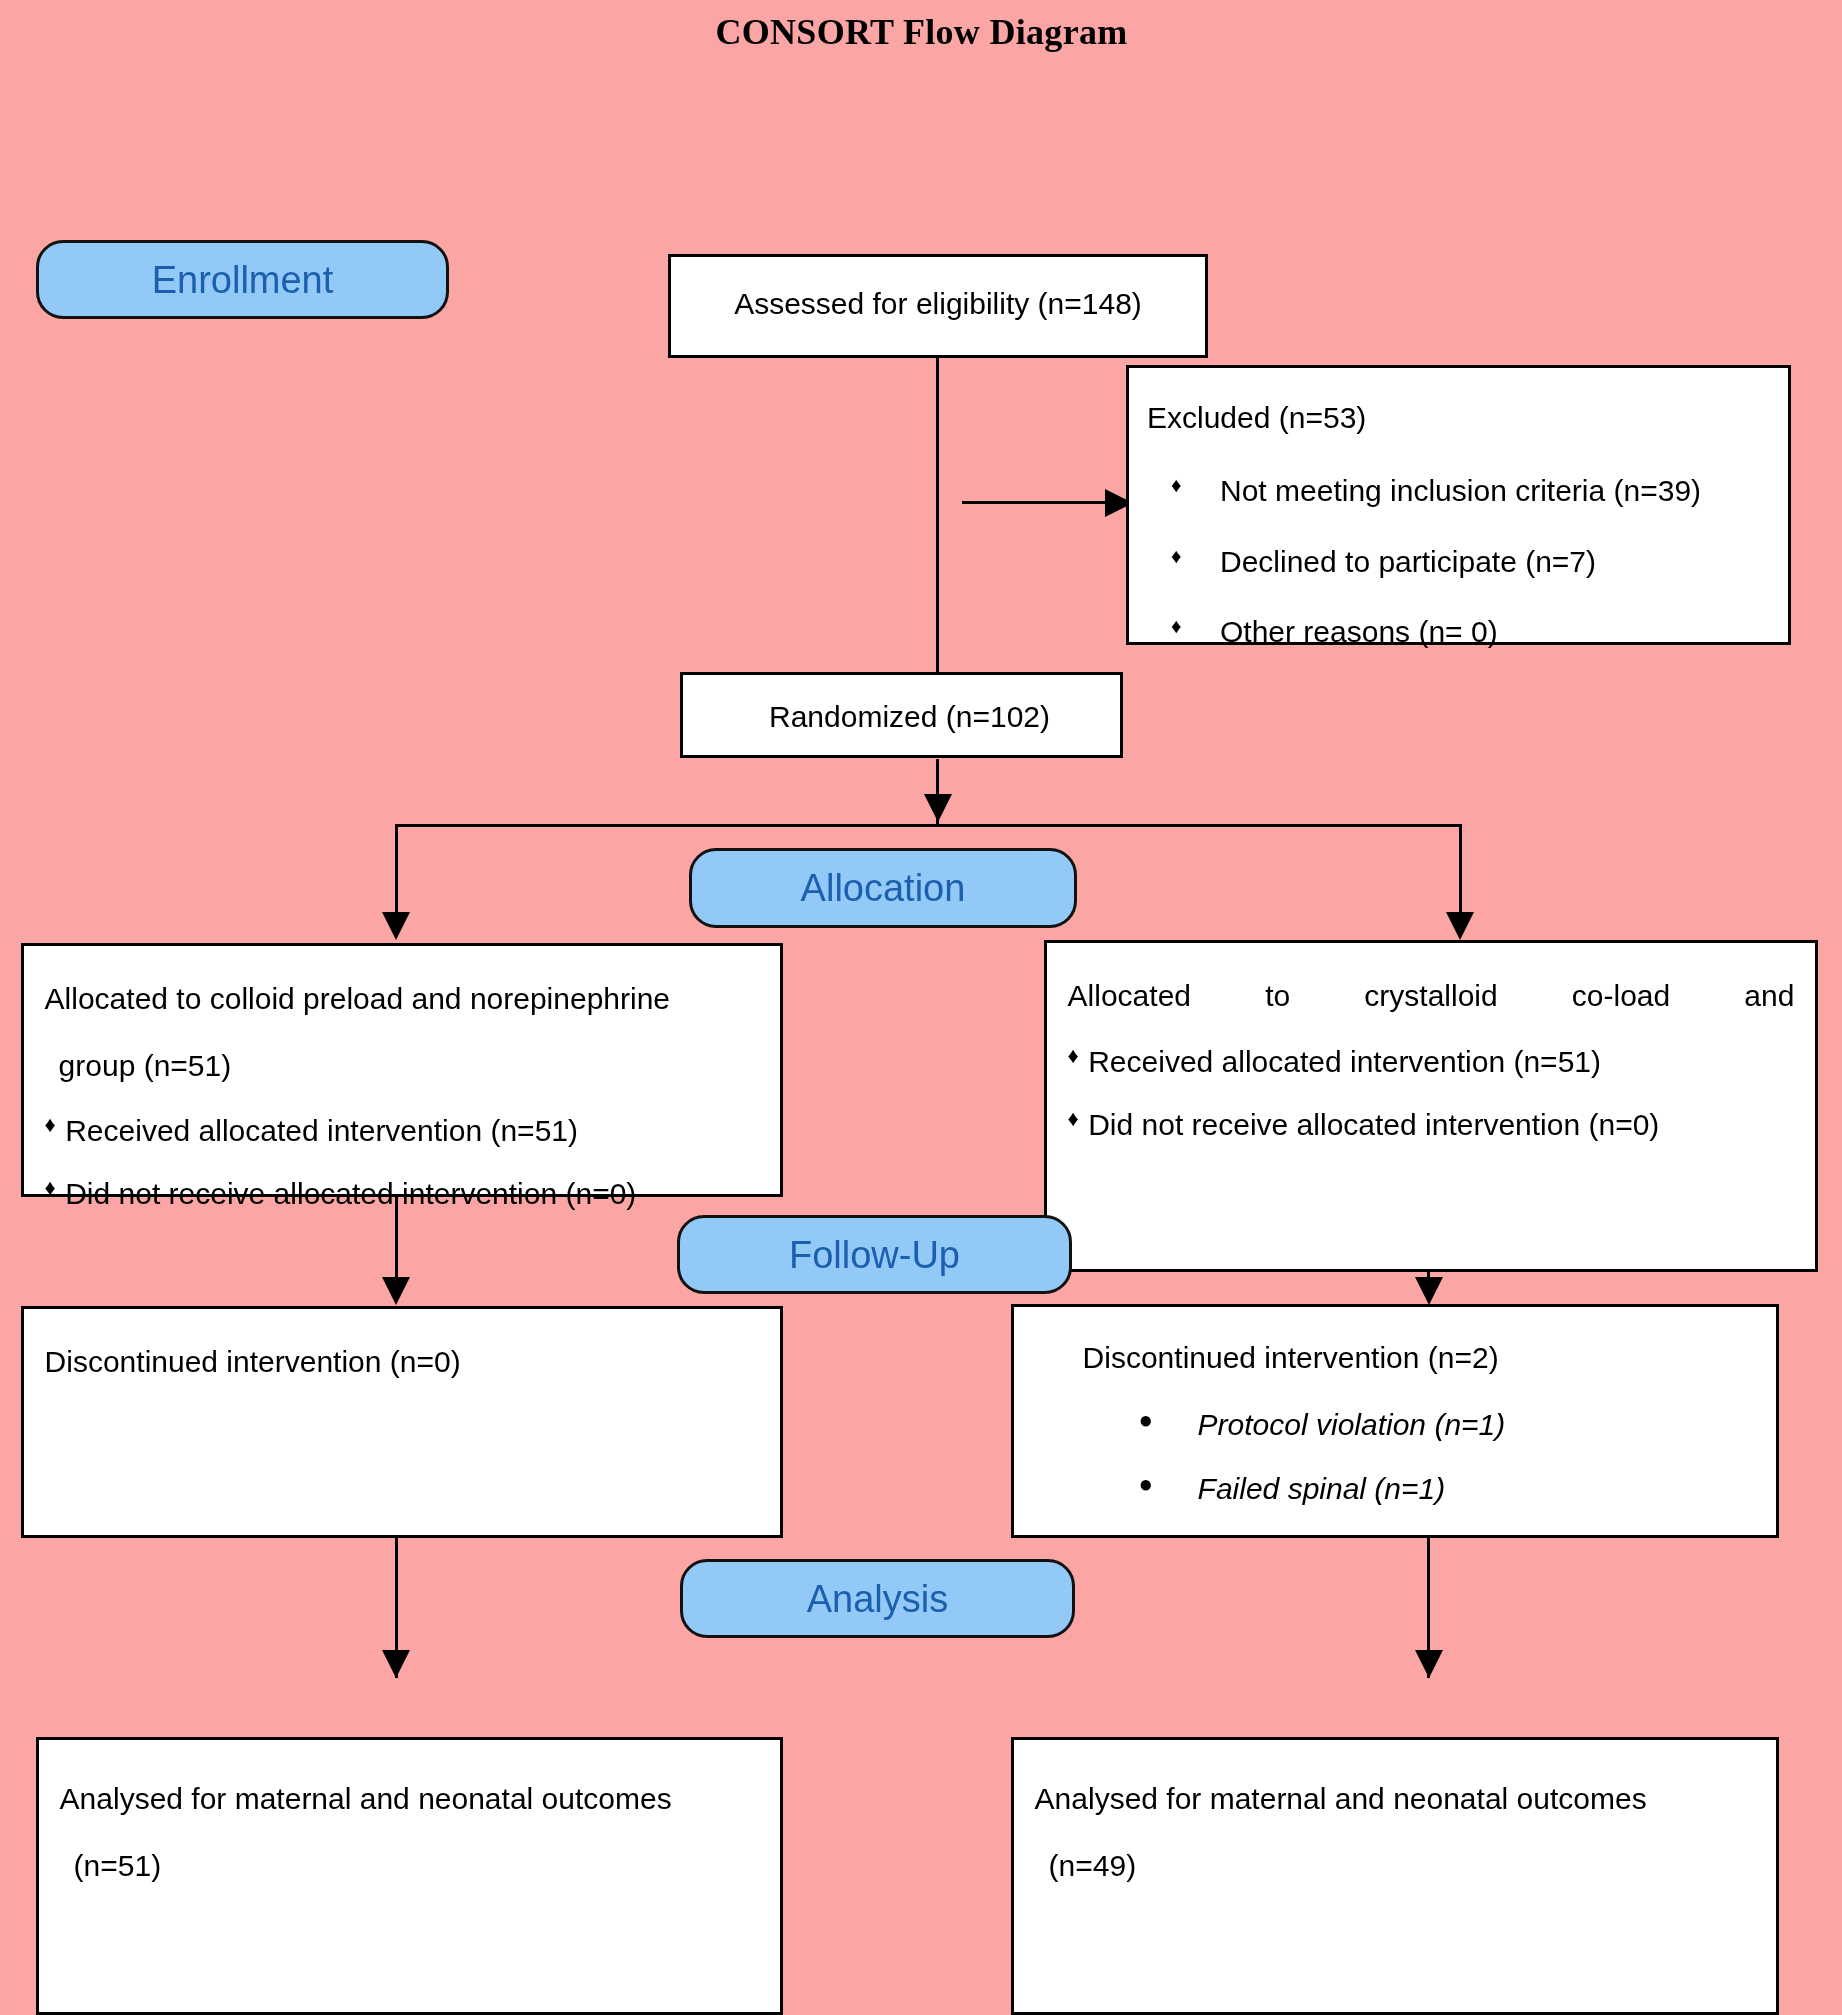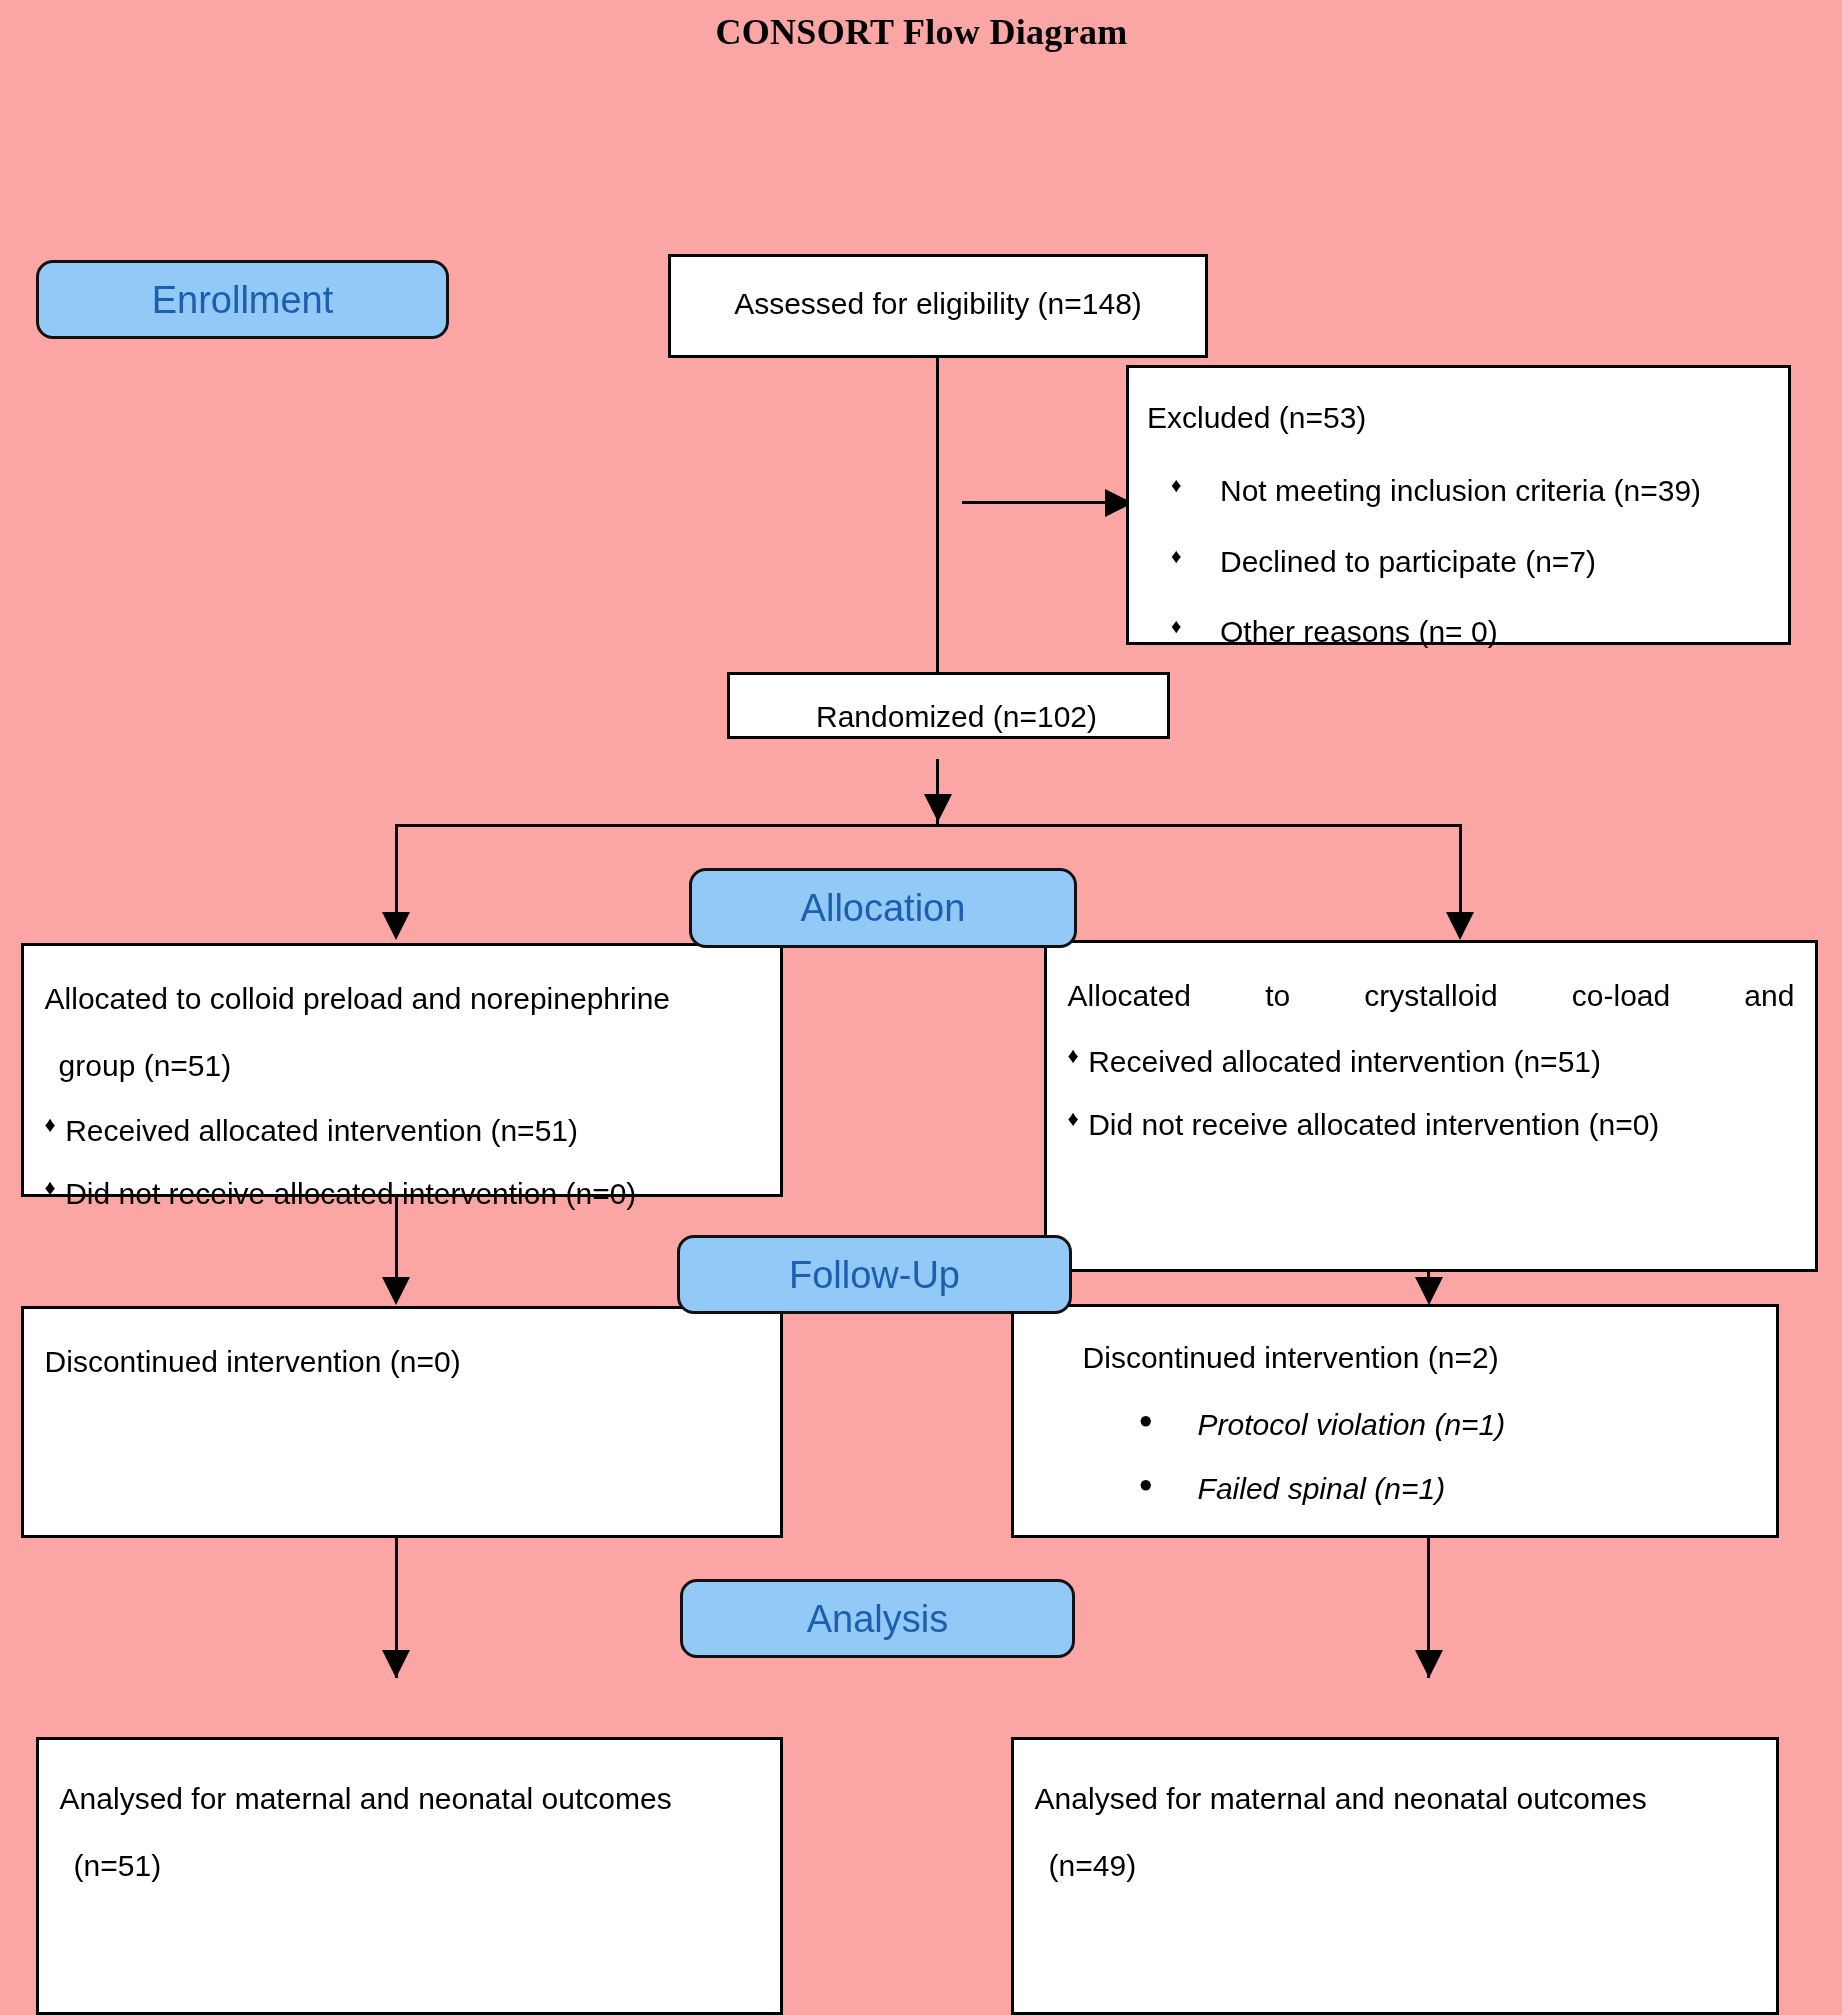--- a/index.html
+++ b/index.html
@@ -29,29 +29,28 @@
     color: #000000;
     letter-spacing: 0.3px;
   }
 
   
   .badge {
     position: absolute;
     box-sizing: border-box;
     background: #93C9F7;
     border: 3px solid #111111;
-    border-radius: 17px;
+    border-radius: 27px;
     color: #1B5FAE;
     font-size: 38px;
     display: flex;
     align-items: center;
     justify-content: center;
     z-index: 40;
     line-height: 1;
-    margin-top: 20px;
   }
 
   
   .box {
     position: absolute;
     box-sizing: border-box;
     background: #ffffff;
     border: 3px solid #000000;
     z-index: 20;
   }
@@ -209,21 +208,21 @@
           <span>Declined to participate (n=7)</span>
         </li>
         <li>
           <span class="bul">♦</span>
           <span> Other reasons (n= 0)</span>
         </li>
       </ul>
     </div>
   </div>
 
-  <div class="box center" style="left:727px; top:672px; width:443px; height:67px;padding-left:16px;">
+  <div class="box center" style="left:680px; top:672px; width:443px; height:86px;padding-left:16px;">
     <div class="inner" style="padding-top:18px;">
       <p>Randomized (n=102)</p>
     </div>
   </div>
 
   <div class="vline" style="left:936px; top:759px; height:67px;"></div>
   <div class="arrow-down" style="left:924px; top:794px;"></div>
 
   <div class="hline" style="left:395px; top:824px; width:1067px;"></div>
 

